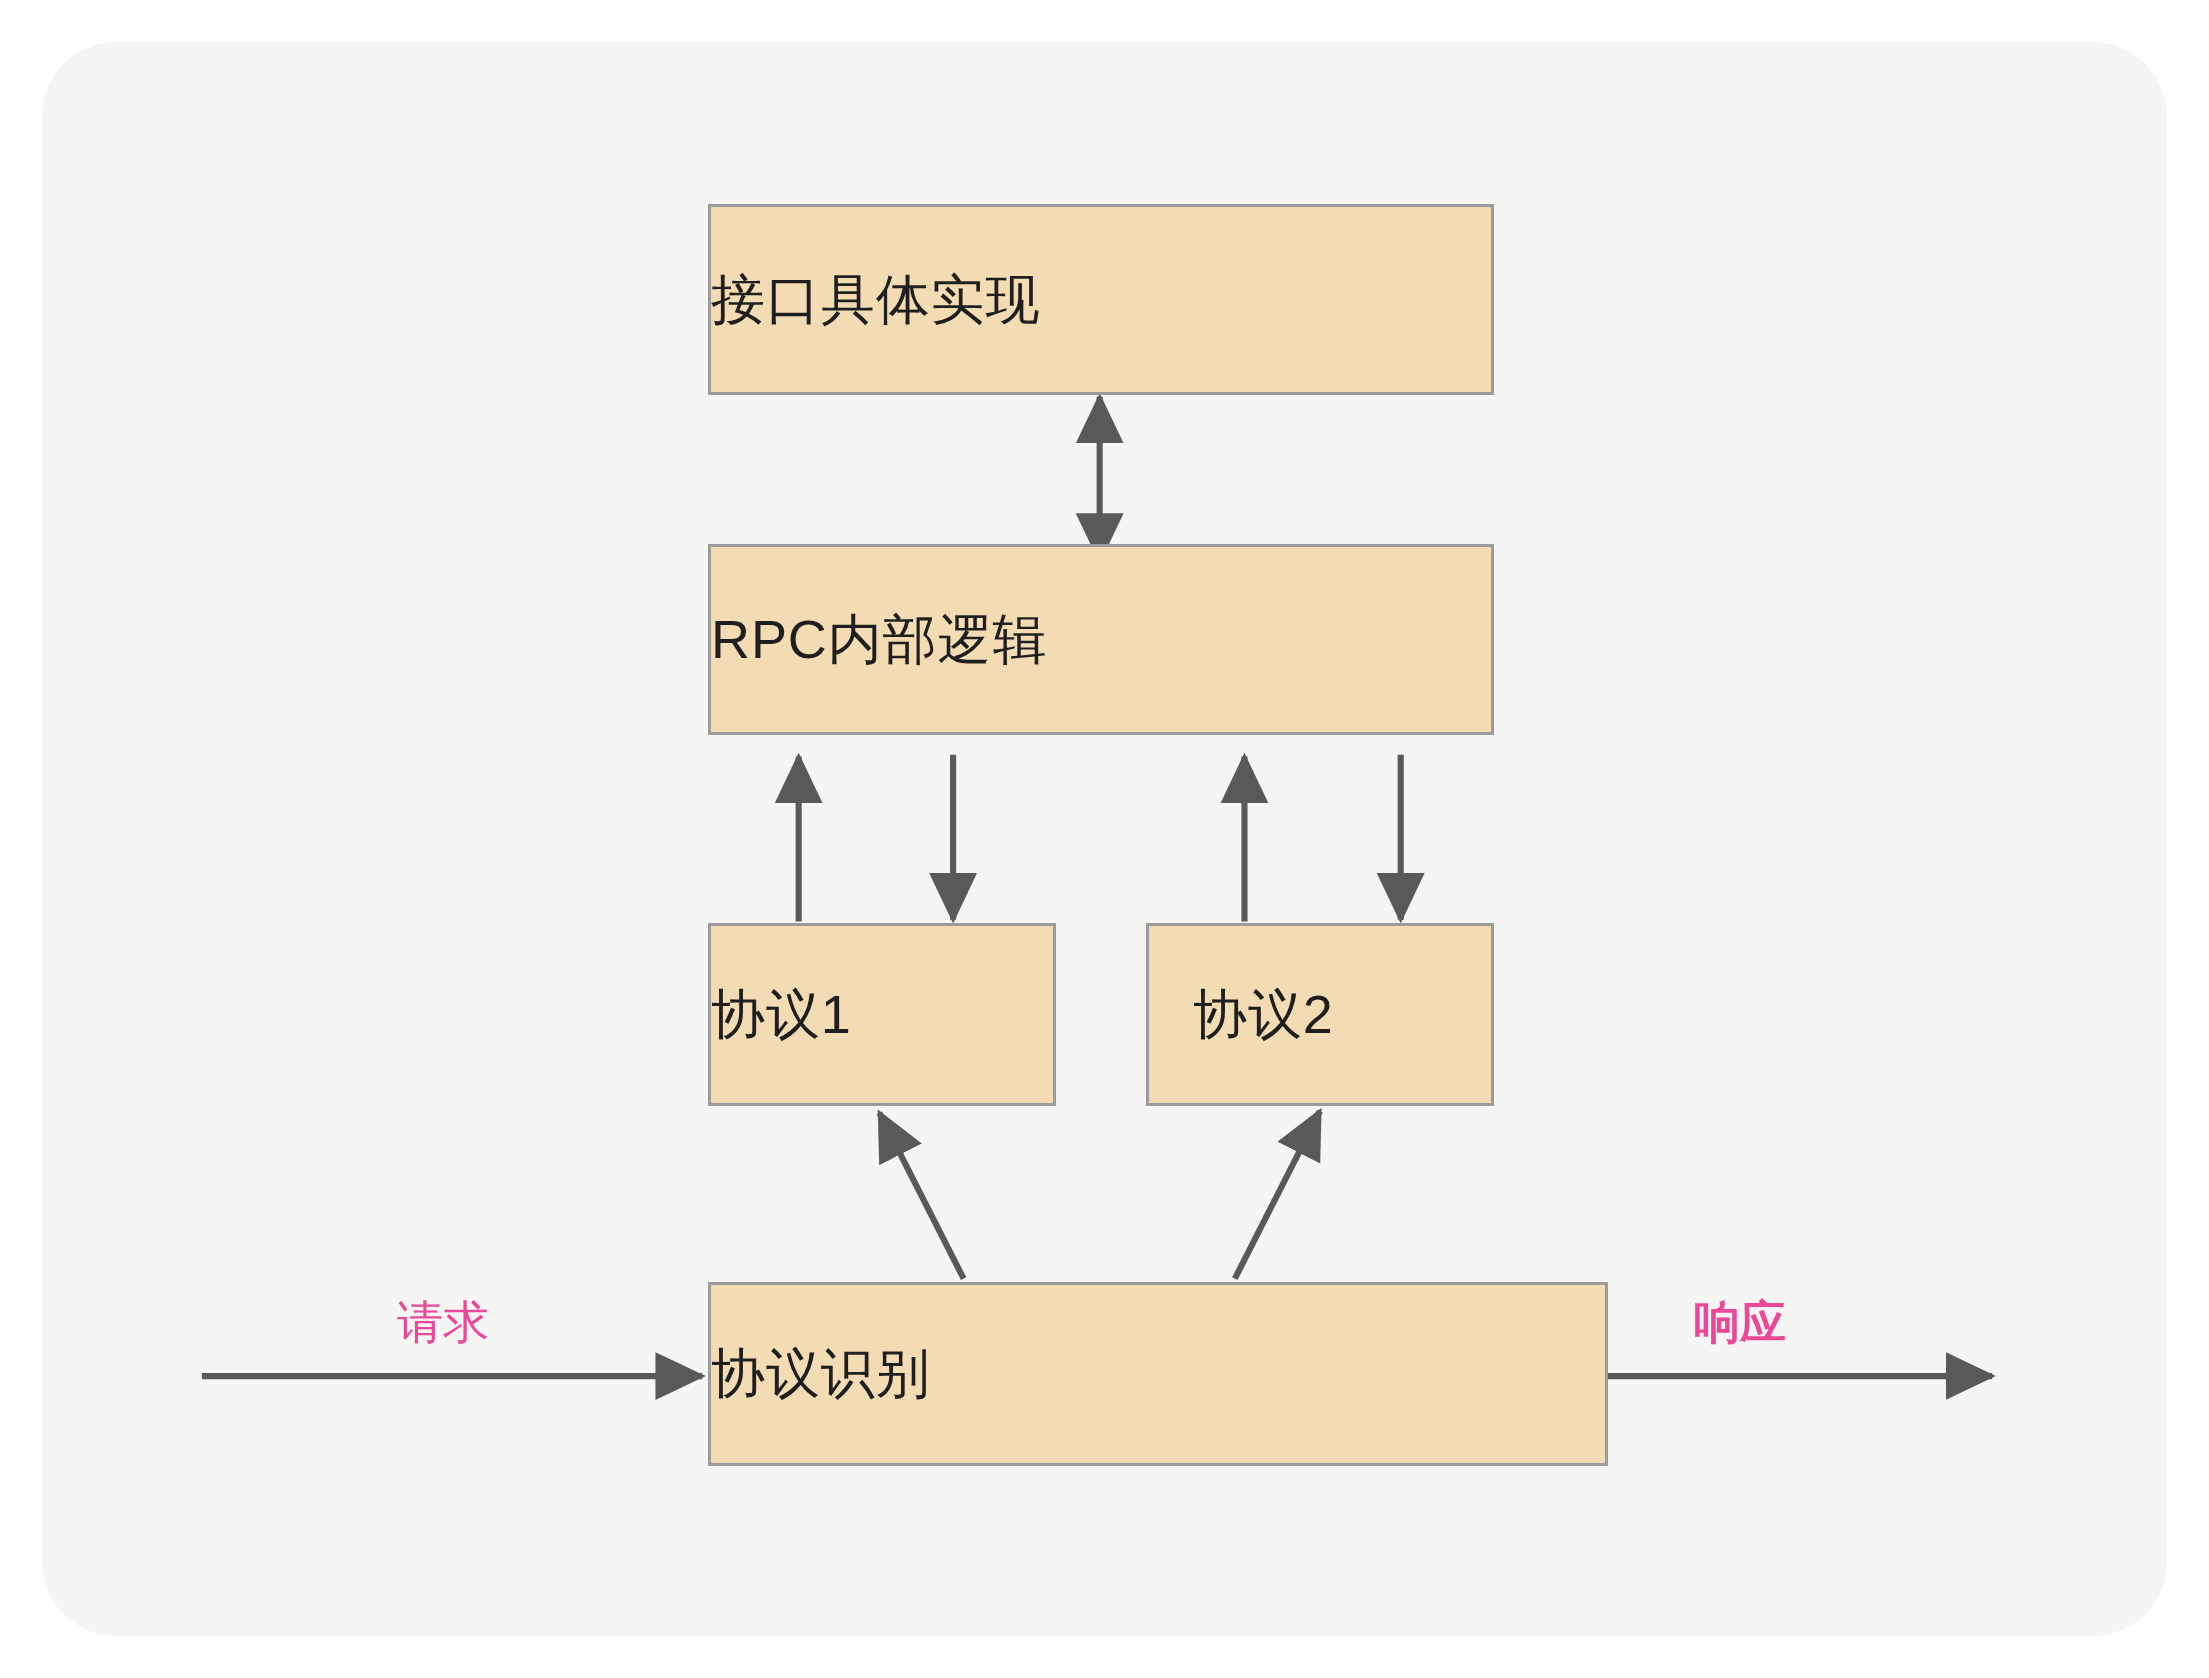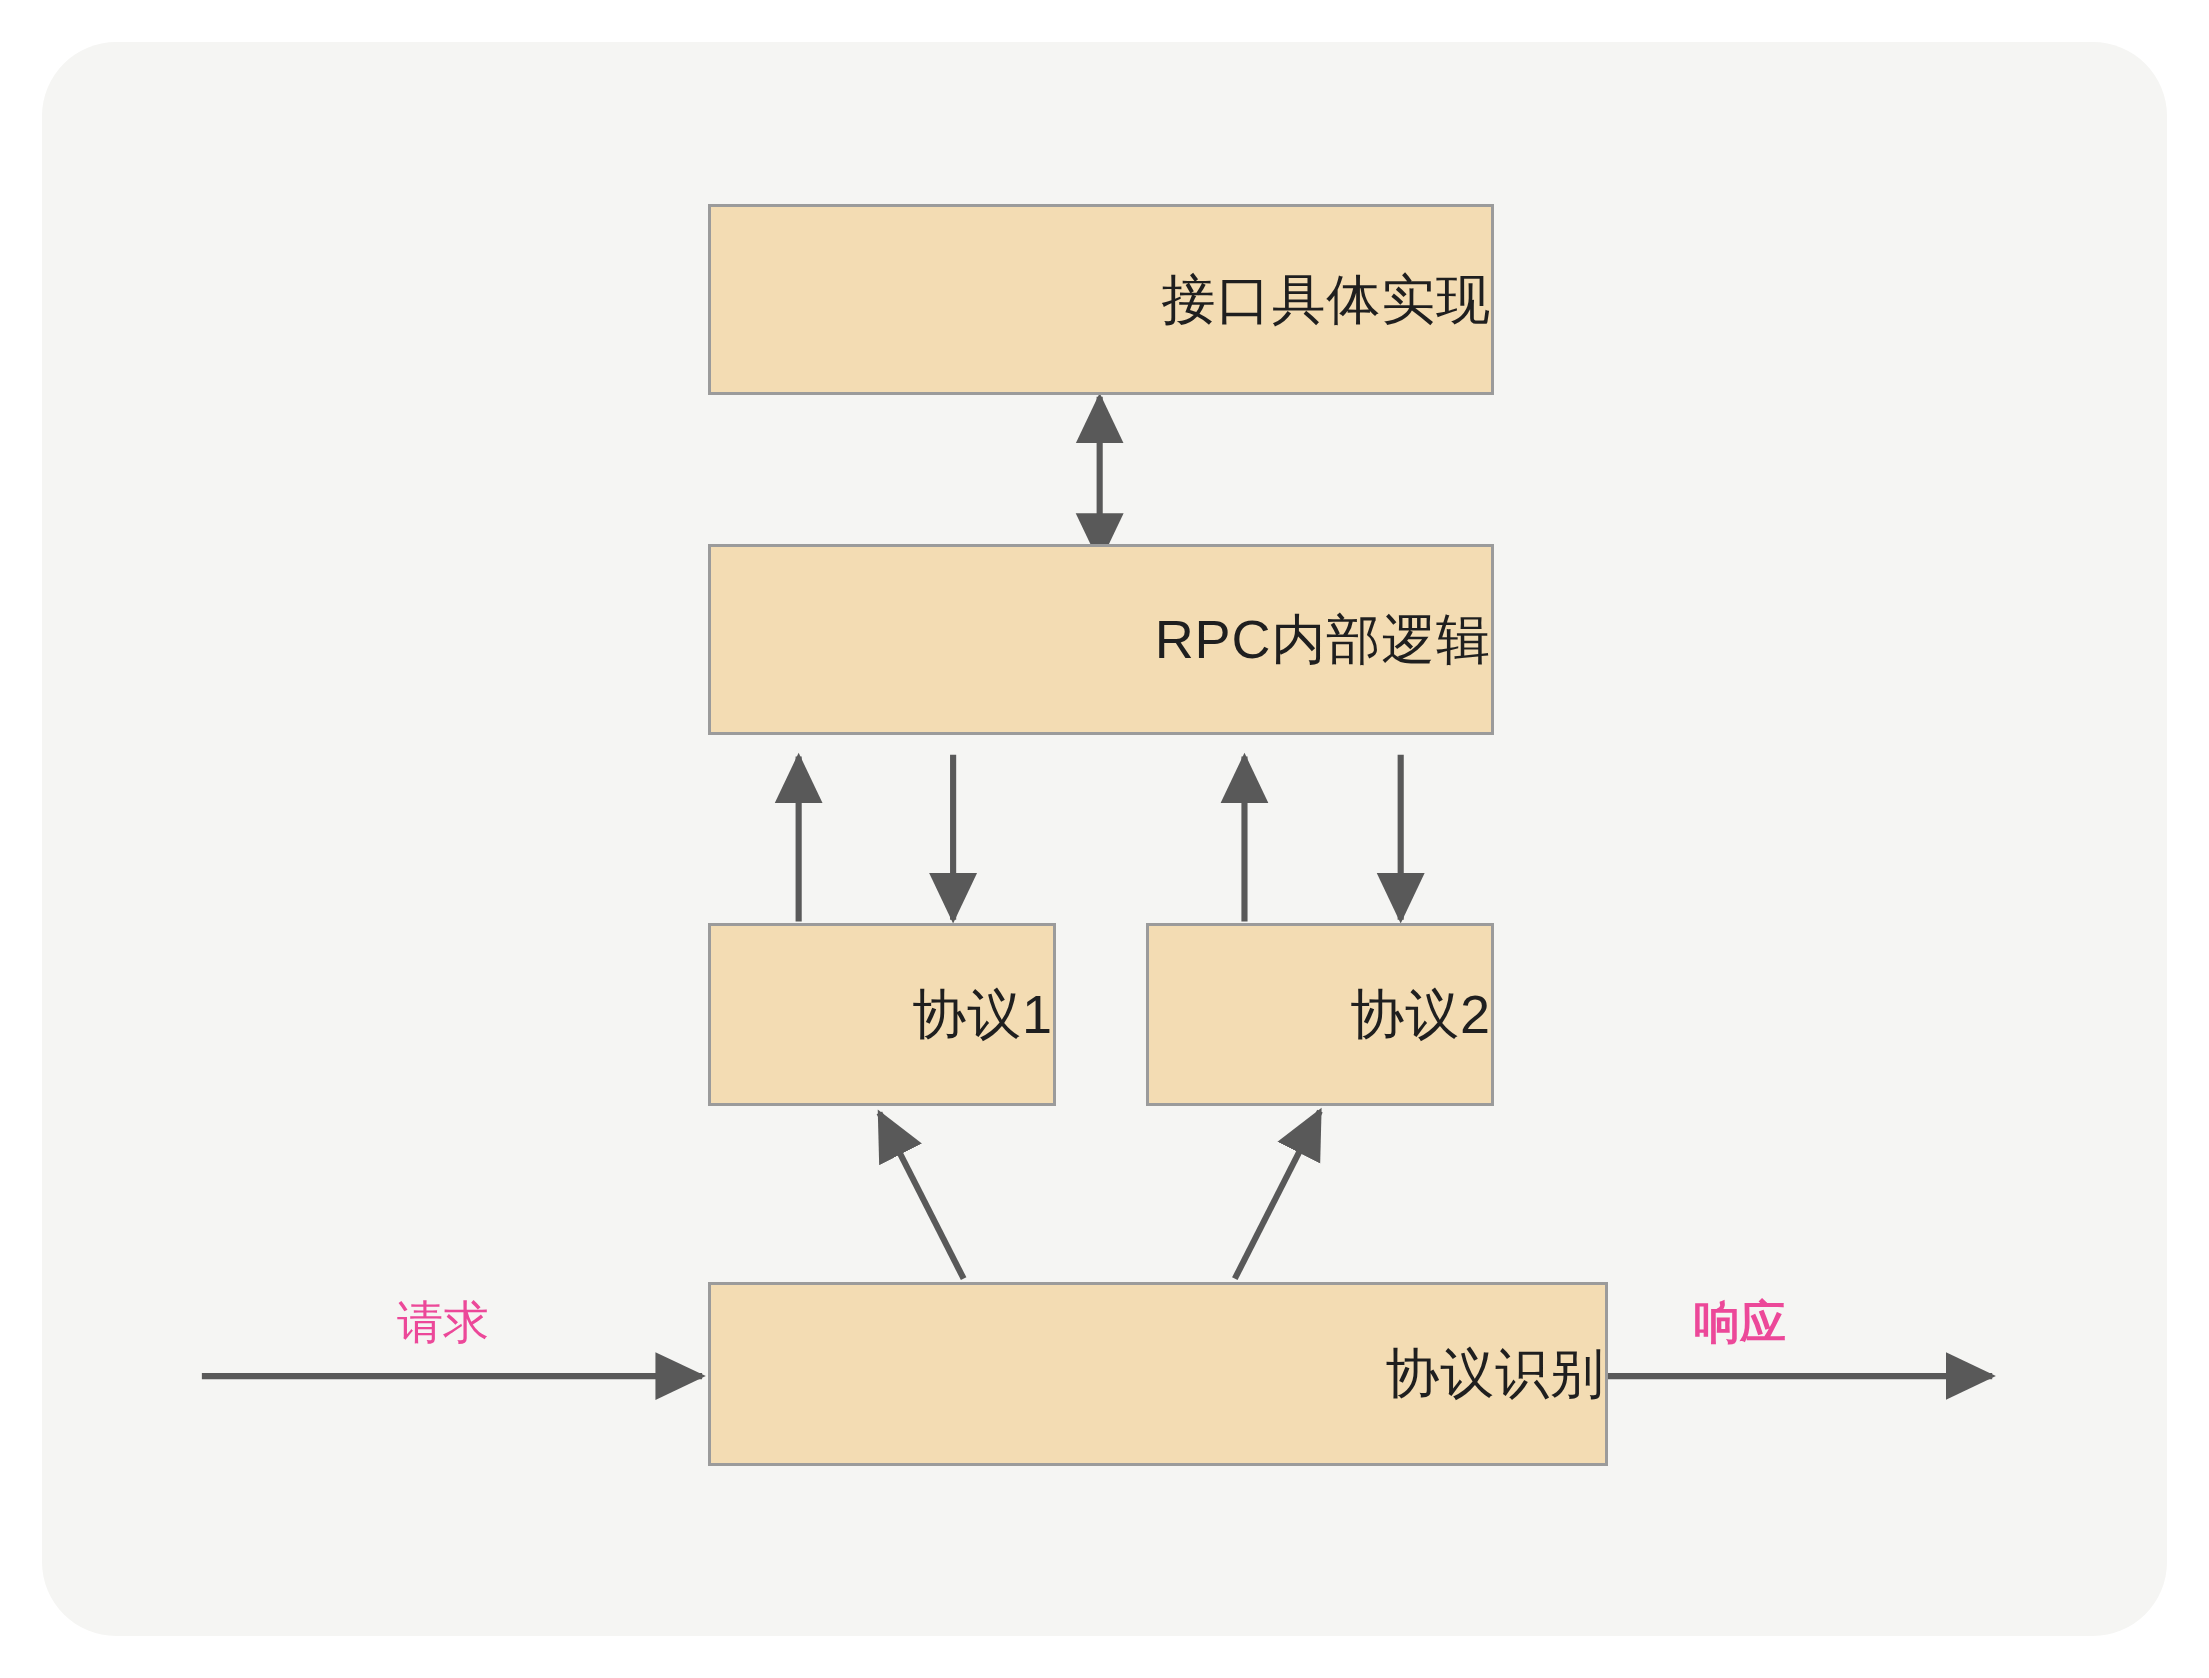--- a/index.html
+++ b/index.html
@@ -34,21 +34,21 @@
     width: 2209px;
     height: 1678px;
   }
   .node {
     position: absolute;
     box-sizing: border-box;
     background: #f3dcb3;
     border: 3.5px solid #9b9b9b;
     display: flex;
     align-items: center;
-    justify-content: flex-end;
+    justify-content: flex-start;
   }
   .node-label {
     color: #1f1f1f;
     font-size: 54px;
     line-height: 1.1;
     letter-spacing: 0.9px;
     white-space: nowrap;
     font-weight: 400;
   }
   .edge-label {
@@ -56,21 +56,21 @@
     color: #ec4899;
     font-size: 46px;
     white-space: nowrap;
     line-height: 1;
   }
 
   
   #node-impl      { left: 708px;  top: 204px;  width: 786px; height: 191px; }
   #node-rpc       { left: 708px;  top: 544px;  width: 786px; height: 191px; }
   #node-proto1    { left: 708px;  top: 923px; width: 348px; height: 183px; }
-  #node-proto2    { left: 1146px; top: 923px; width: 348px; height: 183px; }
+  #node-proto2    { left: 1146px; top: 923px; width: 348px; height: 183px; padding-left: 44px; }
   #node-detect    { left: 708px;  top: 1282px; width: 900px; height: 184px; }
 
   
   #label-request  { left: 397px;  top: 1299px; }
   #label-response { left: 1694px; top: 1299px; font-weight: bold; }
 </style>
 </head>
 <body>
 
 <div id="canvas">

